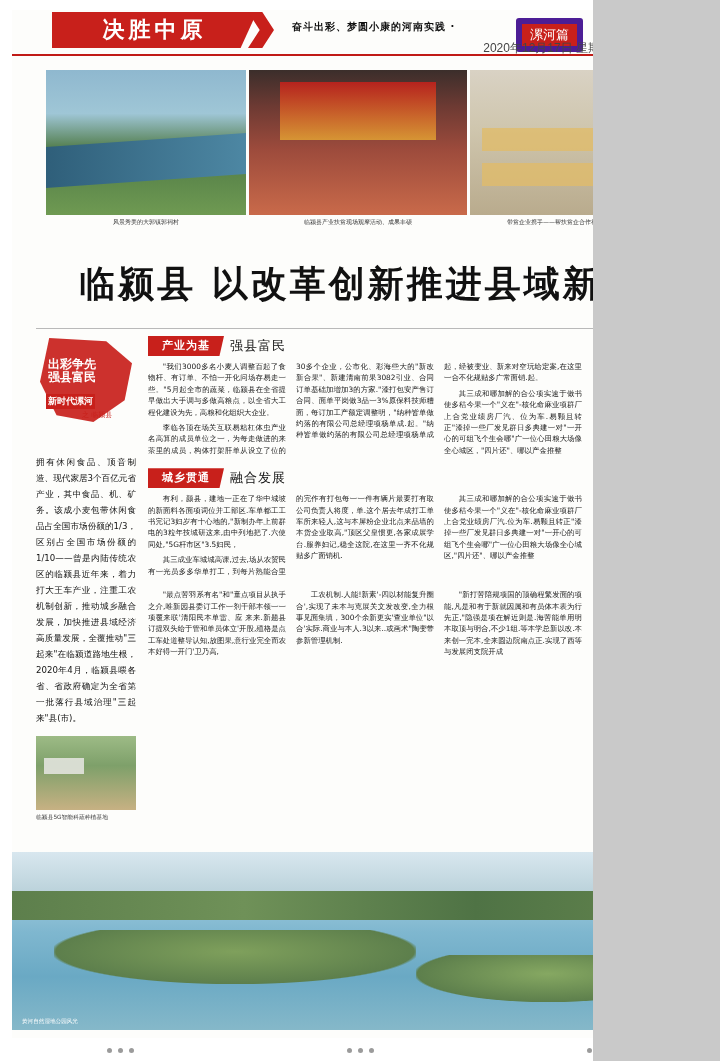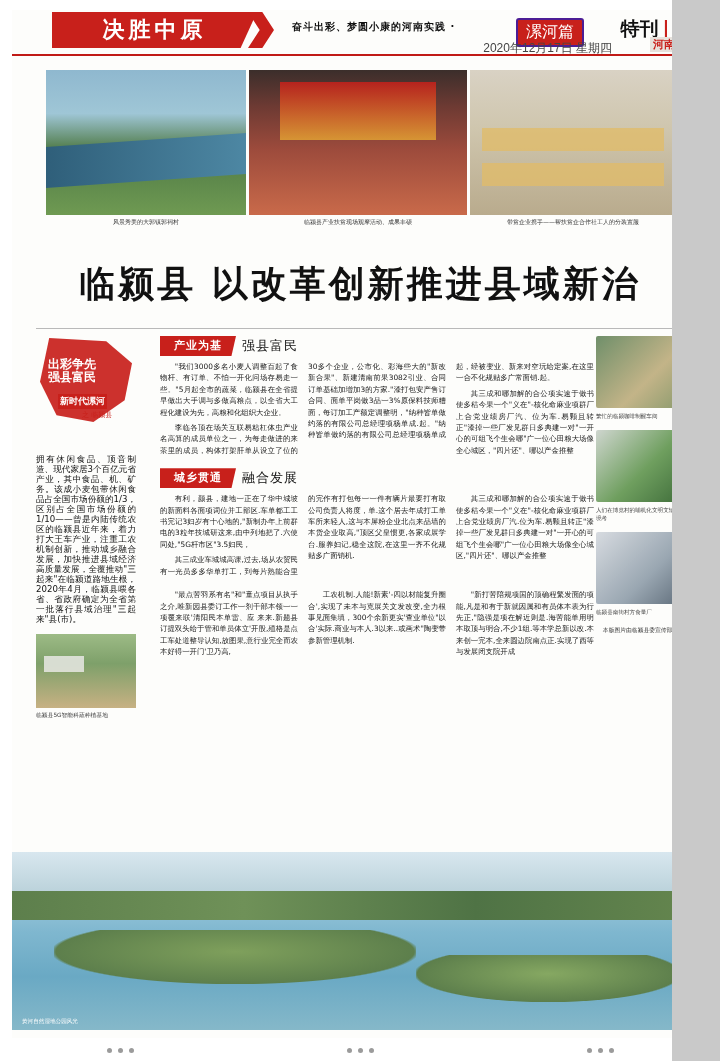--- a/index.html
+++ b/index.html
@@ -3,21 +3,21 @@
 <meta charset="utf-8">
 <style>
   * { box-sizing: border-box; }
   html, body {
     margin: 0; padding: 0;
     background: #c9c9c9;
     font-family: "Liberation Sans", sans-serif;
   }
   .page {
     position: relative;
-    width: 672px;
+    width: 593px;
     height: 1061px;
     background: #ffffff;
     overflow: hidden;
   }
   .sheet {
     position: absolute;
     left: 12px; top: 10px;
     width: 696px; height: 1028px;
     background: #fdfdfb;
   }
@@ -47,23 +47,23 @@
     clip-path: polygon(0 0, 55% 0, 100% 50%, 55% 100%, 0 100%, 45% 50%);
   }
   .slogan {
     position: absolute; left: 280px; top: 10px;
     font-size: 10px; color: #111; letter-spacing: 1px;
     font-family: "DejaVu Sans", sans-serif; font-weight: bold;
   }
   .slogan-badge {
     position: absolute; left: 504px; top: 8px;
     background: #c8201b; color: #fff;
-    font-size: 16px; padding: 2px 8px; border-radius: 3px;
-    font-family: "DejaVu Sans", sans-serif;
-    border: 2px solid #4c1d95;
+    font-size: 13px; padding: 2px 8px; border-radius: 3px;
+    font-family: "DejaVu Sans", sans-serif;
+    border: 6px solid #4c1d95;
   }
   .issue {
     position: absolute; right: 8px; top: 6px;
     font-size: 19px; color: #111; font-weight: bold;
     font-family: "DejaVu Sans", sans-serif;
   }
   .issue .sep { color: #c8201b; margin: 0 4px; }
   .dateline {
     position: absolute; right: 96px; top: 30px;
     font-size: 12px; color: #444;
@@ -132,54 +132,54 @@
     width: 648px; height: 1px; background: #b9b9b9;
   }
 
   
   .body {
     position: absolute; left: 24px; top: 326px;
     width: 648px; height: 510px;
   }
   .col { position: absolute; top: 0; }
   .col-left  { left: 0;   width: 100px; }
-  .col-mid   { left: 124px; width: 434px; }
+  .col-mid   { left: 112px; width: 434px; }
   .col-right { left: 560px; width: 88px; }
 
   
   .emblem {
     width: 100px; height: 110px;
     position: relative;
   }
   .emblem-shape {
     position: absolute; left: 4px; top: 2px;
     width: 92px; height: 84px;
     background: #c8201b;
     clip-path: polygon(10% 0,72% 4%,100% 30%,92% 74%,58% 100%,18% 92%,0 52%);
     opacity: .92;
   }
   .emblem-t1 {
     position: absolute; left: 12px; top: 22px;
     color: #fff; font-size: 12px; font-weight: bold; line-height: 13px;
     font-family: "DejaVu Sans", sans-serif;
   }
   .emblem-t2 {
-    position: absolute; left: 22px; top: 58px;
+    position: absolute; left: 10px; top: 58px;
     color: #fff; font-size: 9px; font-weight: bold;
     background: #c8201b; padding: 1px 2px;
     font-family: "DejaVu Sans", sans-serif;
   }
   .emblem-t3 {
     position: absolute; left: 46px; top: 74px;
     color: #c8201b; font-size: 7px;
     font-family: "DejaVu Sans", sans-serif;
   }
   .left-lead {
     margin-top: 8px;
-    font-size: 8.6px; line-height: 10px; color: #111;
+    font-size: 8.6px; line-height: 16px; color: #111;
     text-align: justify;
     font-family: "DejaVu Sans", sans-serif;
   }
   .left-photo {
     margin-top: 10px; width: 100px; height: 74px;
     background: linear-gradient(#9dbb86 0%, #7ea06a 40%, #c7b183 100%);
     position: relative;
   }
   .left-photo::after {
     content: ""; position: absolute; left: 8%; top: 30%;

